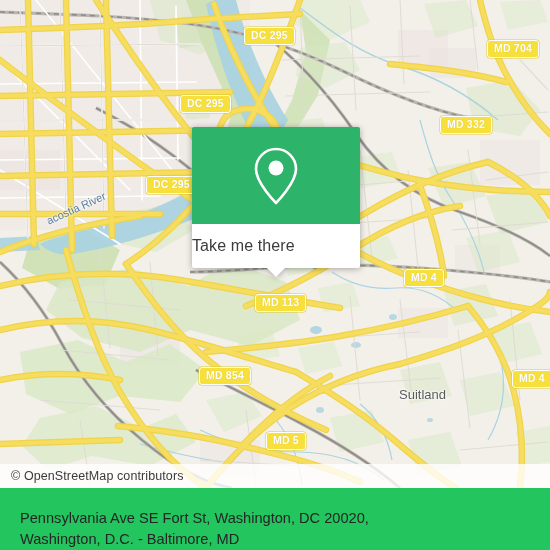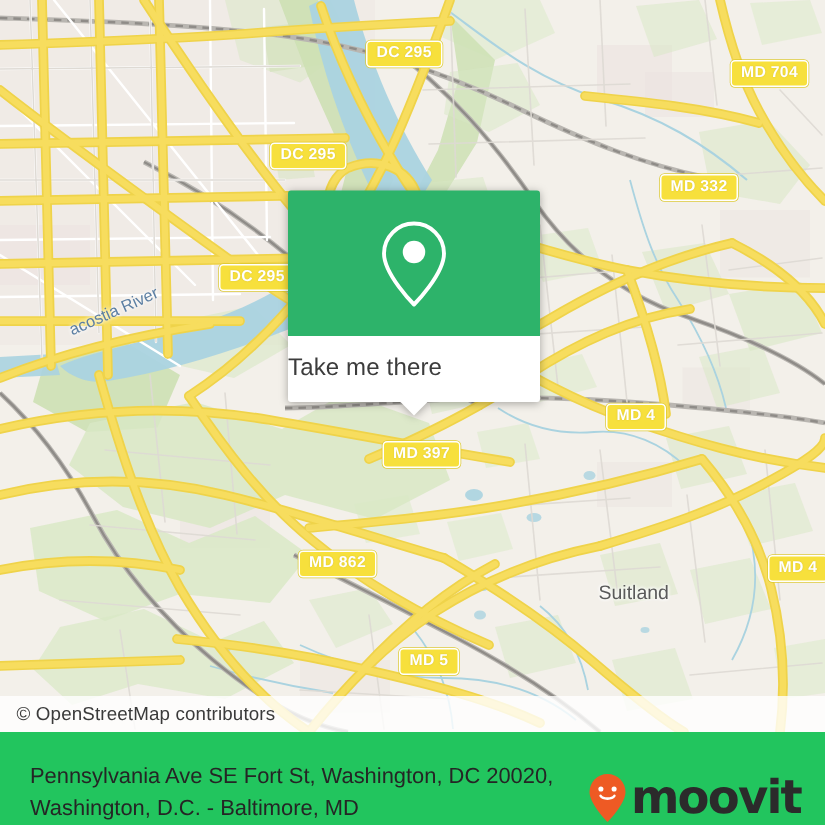--- a/index.html
+++ b/index.html
@@ -362,22 +362,22 @@
 
       <circle cx="248" cy="140" r="10" fill="#f3f0ea"></circle>
     </svg>
 
     <div class="shield" style="left:244px;top:27px;">DC 295</div>
     <div class="shield" style="left:487px;top:40px;">MD 704</div>
     <div class="shield" style="left:180px;top:95px;">DC 295</div>
     <div class="shield" style="left:440px;top:116px;">MD 332</div>
     <div class="shield" style="left:146px;top:176px;">DC 295</div>
     <div class="shield" style="left:404px;top:269px;">MD 4</div>
-    <div class="shield" style="left:255px;top:294px;">MD 397</div>
-    <div class="shield" style="left:199px;top:367px;">MD 862</div>
+    <div class="shield" style="left:255px;top:294px;">MD 113</div>
+    <div class="shield" style="left:199px;top:367px;">MD 854</div>
     <div class="shield" style="left:512px;top:370px;">MD 4</div>
     <div class="shield" style="left:266px;top:432px;">MD 5</div>
 
     <div class="place" style="left:399px;top:387px;text-align:center;">Suitland</div>
 
     <div class="river-label" style="left:47px;top:215px;">acostia River</div>
 
     <div id="popup">
       <div id="popup-head">
         <svg width="54" height="62" viewBox="0 0 54 62">
@@ -394,24 +394,15 @@
     <div id="attrib">
       <span id="attrib-text">© OpenStreetMap contributors</span>
     </div>
   </div>
 
   <div id="bottombar">
     <div id="addr">
       <div>Pennsylvania Ave SE Fort St, Washington, DC 20020,</div>
       <div>Washington, D.C. - Baltimore, MD</div>
     </div>
-    <div id="logo">
-      <svg width="26" height="34" viewBox="0 0 26 34">
-        <path d="M13 1 C6.4 1 1 6.4 1 13 C1 21 13 33 13 33 C13 33 25 21 25 13 C25 6.4 19.6 1 13 1 Z" fill="#ee5a24"></path>
-        <circle cx="8.6" cy="11" r="1.7" fill="#ffffff"></circle>
-        <circle cx="17.4" cy="11" r="1.7" fill="#ffffff"></circle>
-        <path d="M8.4 15.6 C10 18 16 18 17.6 15.6" fill="none" stroke="#ffffff" stroke-width="1.7" stroke-linecap="round"></path>
-      </svg>
-      <span id="logo-word">moovit</span>
-    </div>
   </div>
 
 </div>
 
 </body></html>

